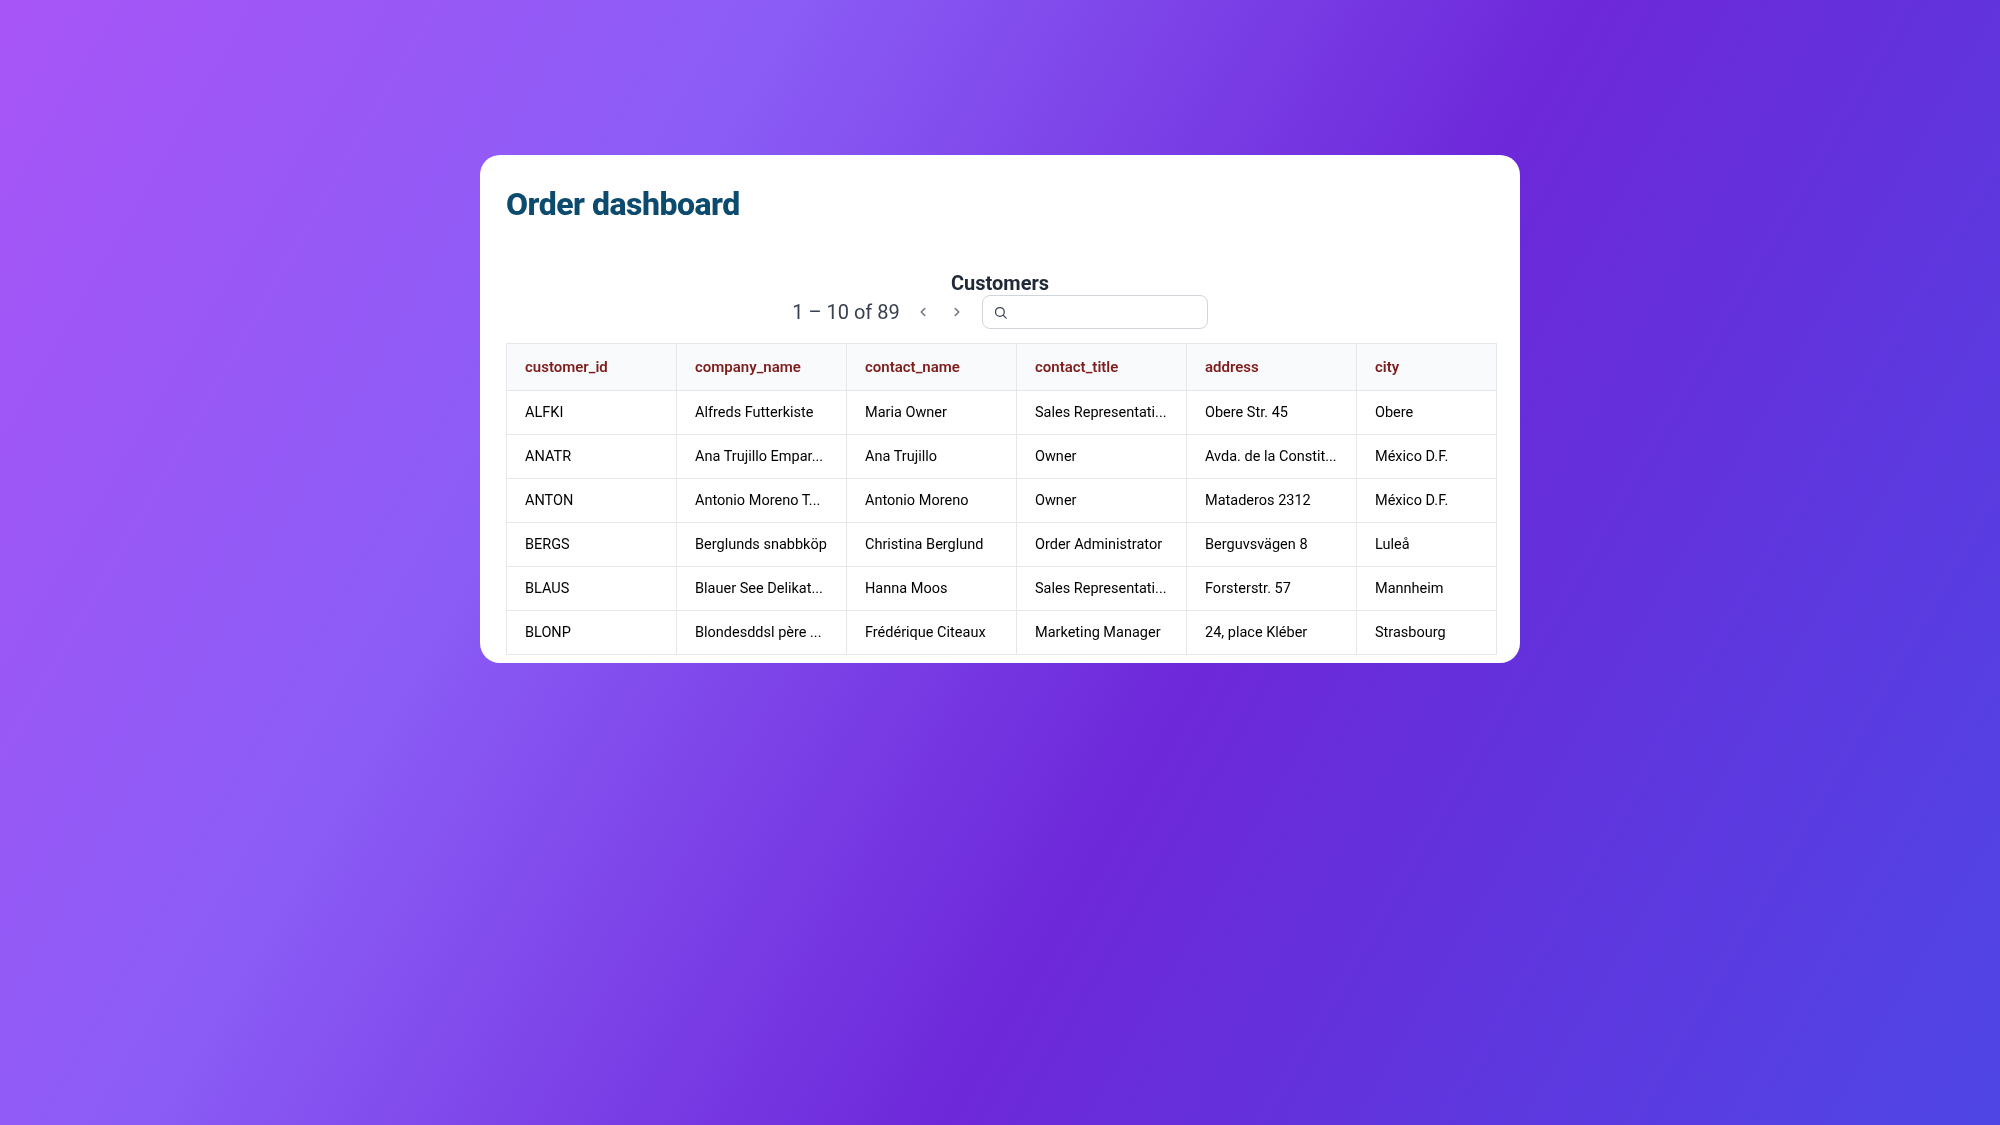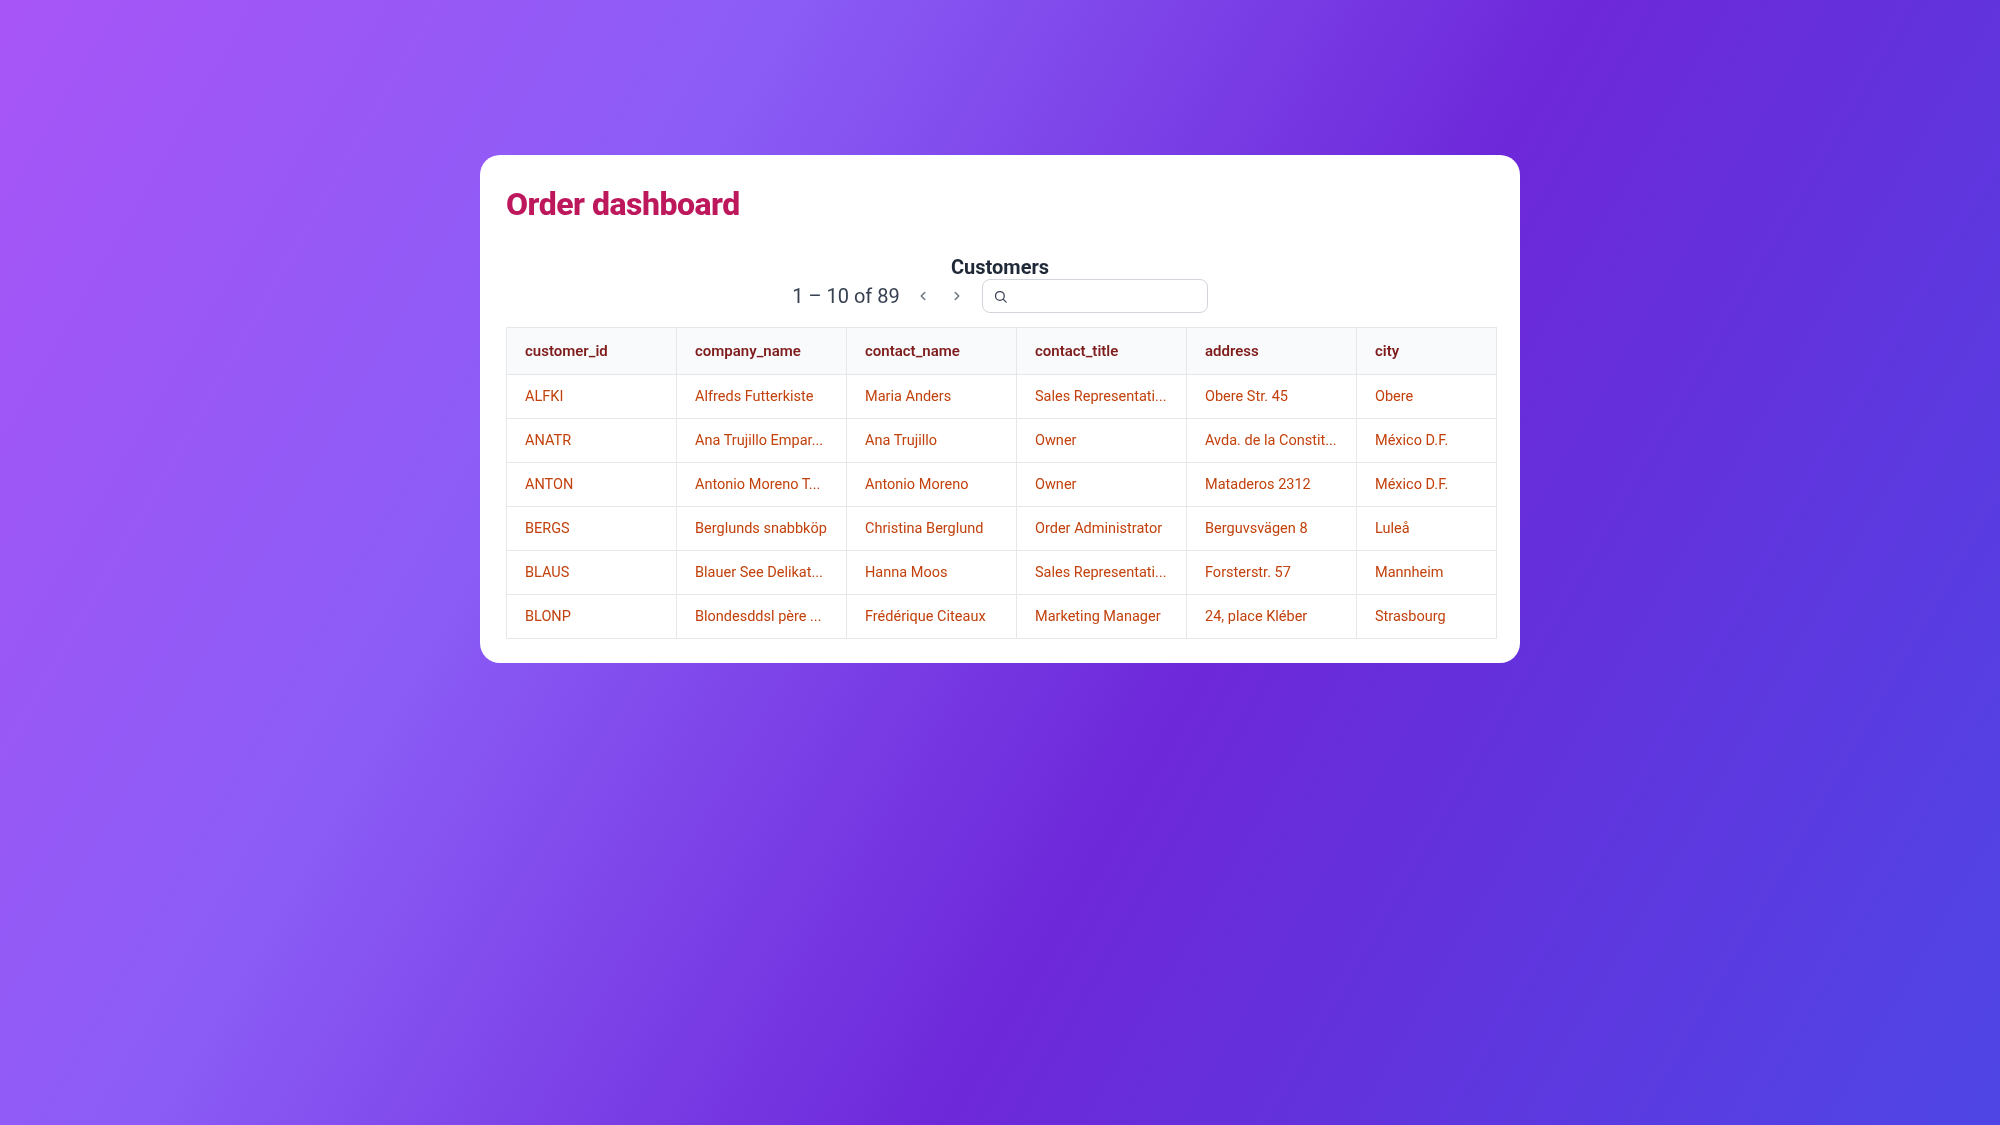--- a/index.html
+++ b/index.html
@@ -21,23 +21,23 @@
       width: 1040px;
       height: 508px;
       background: #fff;
       border-radius: 20px;
       overflow: hidden;
       padding: 30px 26px 0 26px;
     }
     .page-title {
       font-size: 32px;
       font-weight: 800;
-      color: #be185d;
+      color: #0c4a6e;
       letter-spacing: -0.5px;
-      margin-bottom: 32px;
+      margin-bottom: 48px;
     }
     .toolbar {
       display: flex;
       align-items: center;
       justify-content: space-between;
       margin-bottom: 14px;
       flex-direction: column;
     }
     .section-title {
       font-size: 20px;
@@ -104,21 +104,21 @@
       background: #f9fafb;
       text-align: left;
       font-size: 15px;
       font-weight: 600;
       color: #7f1d1d;
       padding: 14px 18px;
       border: 1px solid #e5e7eb;
     }
     tbody td {
       font-size: 14.5px;
-      color: #c2410c;
+      color: #000000;
       padding: 13px 18px;
       border: 1px solid #e5e7eb;
       border-top: none;
       white-space: nowrap;
       overflow: hidden;
       text-overflow: ellipsis;
     }
     
     .col-0 { width: 170px; }
     .col-1 { width: 170px; }
@@ -168,21 +168,21 @@
         <th class="col-2">contact_name</th>
         <th class="col-3">contact_title</th>
         <th class="col-4">address</th>
         <th class="col-5">city</th>
       </tr>
     </thead>
     <tbody id="table-body">
     <tr>
           <td class="col-0">ALFKI</td>
           <td class="col-1">Alfreds Futterkiste</td>
-          <td class="col-2">Maria Anders</td>
+          <td class="col-2">Maria Owner</td>
           <td class="col-3">Sales Representati...</td>
           <td class="col-4">Obere Str. 45</td>
           <td class="col-5">Obere</td>
         </tr>
         <tr>
           <td class="col-0">ANATR</td>
           <td class="col-1">Ana Trujillo Empar...</td>
           <td class="col-2">Ana Trujillo</td>
           <td class="col-3">Owner</td>
           <td class="col-4">Avda. de la Constit...</td>

